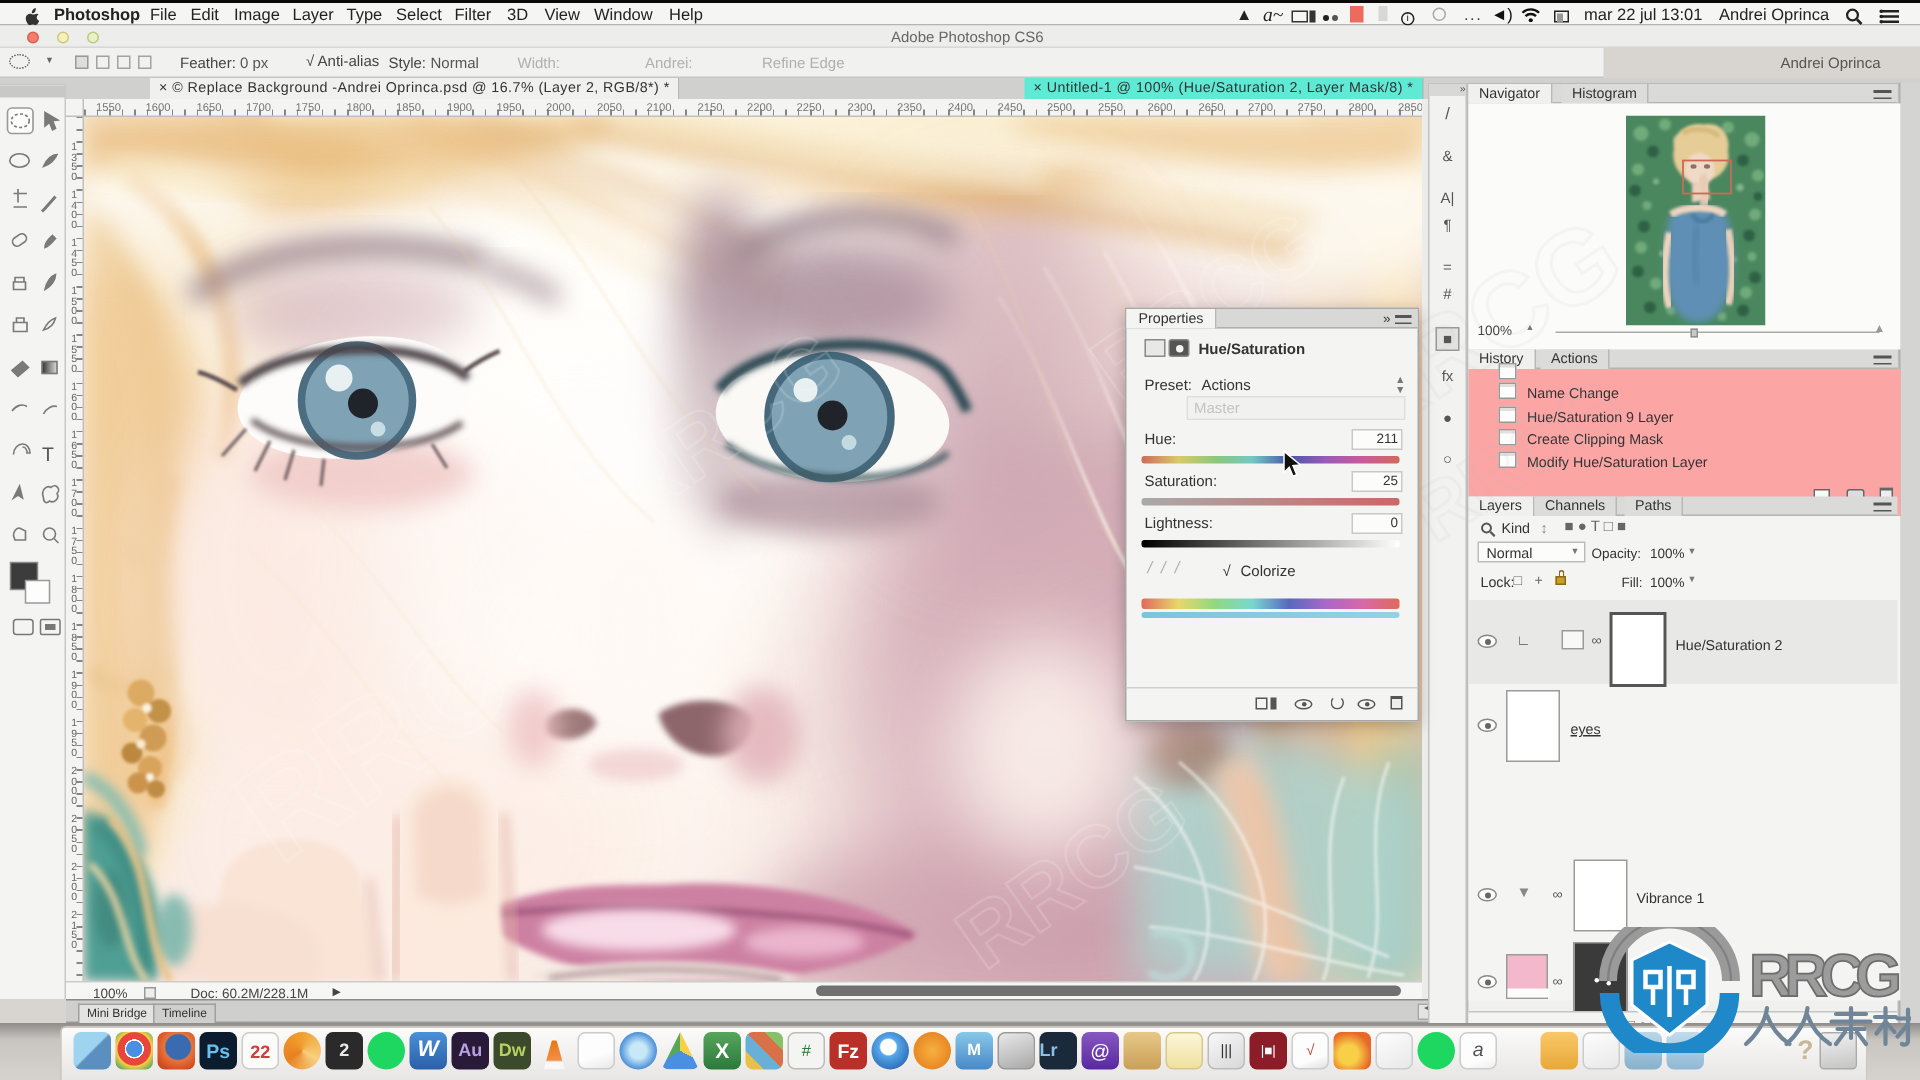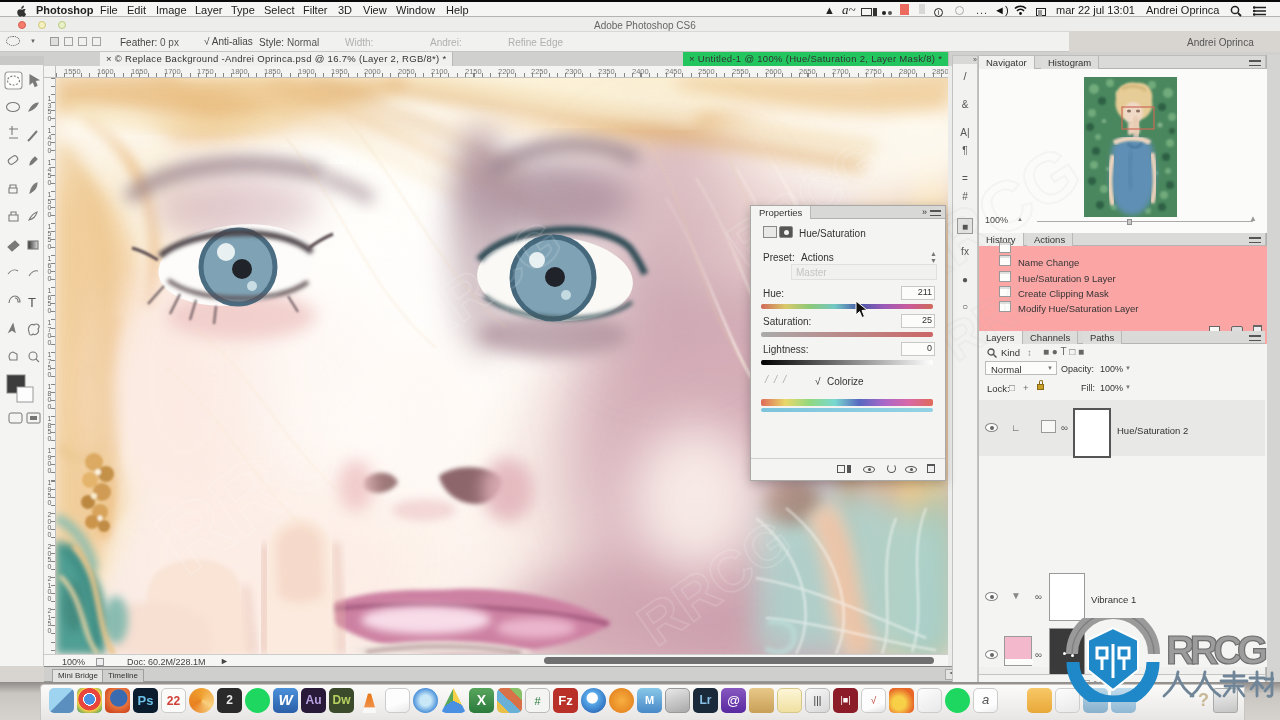--- a/index.html
+++ b/index.html
@@ -126,21 +126,21 @@
   <span class="t" style="left:259px;top:5px">Style:</span>
   <span class="t" style="left:287px;top:5px;color:#555">Normal</span>
   <span class="t" style="left:345px;top:5px;color:#b0b0ae">Width:</span>
   <span class="t" style="left:430px;top:5px;color:#b0b0ae">Andrei:</span>
   <span class="t" style="left:508px;top:5px;color:#b0b0ae">Refine Edge</span>
   <span class="t" style="left:1187px;top:5px;color:#555">Andrei Oprinca</span>
 </div>
 
 <div class="abs" id="tabbar">
   <div class="dtab" style="left:100px;background:#f0f0ee">× © Replace Background -Andrei Oprinca.psd @ 16.7% (Layer 2, RGB/8*) *</div>
-  <div class="dtab" style="left:683px;background:#22c55e">× Untitled-1 @ 100% (Hue/Saturation 2, Layer Mask/8) *</div>
+  <div class="dtab" style="left:683px;background:#5eead4">× Untitled-1 @ 100% (Hue/Saturation 2, Layer Mask/8) *</div>
 </div>
 
 <div class="abs" id="rcorner"></div>
 <div class="abs" id="hruler">
 <div class="abs" style="left:0;bottom:0;width:892px;height:4px;background:repeating-linear-gradient(90deg,#858585 0 1px,transparent 1px 8.35px)"></div>
 <span class="t" style="left:8px;top:1px">1550</span>
       <span class="t" style="left:41px;top:1px">1600</span>
       <span class="t" style="left:75px;top:1px">1650</span>
       <span class="t" style="left:108px;top:1px">1700</span>
       <span class="t" style="left:141px;top:1px">1750</span>
@@ -588,20 +588,25 @@
         <span class="t" style="left:146px;top:40px;color:#777;font-size:6px">▼</span>
 
     <div class="lrow" style="top:56px;height:56px;background:#e8e8e6">
       <div class="eye" style="top:23px"></div>
       <span class="t" style="left:32px;top:22px;color:#555">∟</span>
       <div class="thumb" style="left:62px;top:20px;width:15px;height:13px;background:#f8f8f6"></div>
       <span class="t" style="left:82px;top:22px;color:#555">∞</span>
       <div class="thumb" style="left:94px;top:8px;width:38px;height:50px;border:2px solid #555"></div>
       <span class="t" style="left:138px;top:25px">Hue/Saturation 2</span>
     </div>
+    <div class="lrow" style="top:112px;height:56px">
+      <div class="eye" style="top:23px"></div>
+      <div class="thumb" style="left:25px;top:4px;width:36px;height:48px"></div>
+      <span class="t" style="left:68px;top:25px;text-decoration:underline">eyes</span>
+    </div>
     <div class="lrow" style="top:224px;height:58px">
       <div class="eye" style="top:24px"></div>
       <span class="t" style="left:32px;top:22px;font-size:10px;color:#888">▼</span>
       <span class="t" style="left:56px;top:23px;color:#555">∞</span>
       <div class="thumb" style="left:70px;top:5px;width:36px;height:48px"></div>
       <span class="t" style="left:112px;top:26px">Vibrance 1</span>
     </div>
     <div class="lrow" style="top:282px;height:58px">
       <div class="eye" style="top:24px"></div>
       <div class="thumb" style="left:25px;top:10px;width:28px;height:30px;background:#f4b8cc"></div>
@@ -622,21 +627,21 @@
 <div class="abs" id="props">
   <div class="abs" style="left:0;top:0;width:194px;height:13px;background:#d8d8d6;border-bottom:1px solid #b0b0ae">
     <div style="position:absolute;left:0;top:0;height:13px;padding:1px 8px;background:#f4f4f2;border-right:1px solid #b8b8b6;font-size:9.5px">Properties</div>
     <span class="t" style="right:18px;top:1px;font-size:9px">»</span>
     <span class="t" style="right:4px;top:4px;width:11px;height:6px;border-top:2px solid #555;border-bottom:1px solid #555"></span>
   </div>
   <div class="pico" style="left:12px;top:20px"></div>
   <div class="pico" style="left:28px;top:20px;background:#555;border-radius:2px">
         <div style="position:absolute;left:4px;top:3px;width:5px;height:5px;border-radius:50%;background:#f4f4f2"></div>
       </div>
-  <span class="t" style="left:48px;top:22px;font-weight:normal;font-size:10px">Hue/Saturation</span>
+  <span class="t" style="left:48px;top:22px;font-weight:bold;font-size:10px">Hue/Saturation</span>
   <span class="t" style="left:12px;top:46px">Preset:</span>
       <span class="t" style="left:50px;top:46px">Actions</span>
       <span class="t" style="right:8px;top:44px;color:#777;font-size:7px">▲<br>▼</span>
   <div class="abs" style="left:40px;top:58px;width:146px;height:16px;border:1px solid #e0e0de;background:#f1f1ef"></div>
   <span class="t" style="left:45px;top:61px;color:#c4c4c2;z-index:3">Master</span>
   <span class="t" style="left:14px;top:167px;color:#b0b0ae;font-size:11px;font-style:italic;letter-spacing:6px">///</span>
   <div class="abs" style="left:0;bottom:0;width:194px;height:22px;border-top:1px solid #d0d0ce">
     <span class="t" style="left:86px;top:6px;width:8px;height:8px;border:1px solid #555"></span>
         <span class="t" style="left:96px;top:6px;width:4px;height:8px;background:#555"></span>
     <span class="t" style="left:112px;top:7px;width:12px;height:7px;border:1px solid #555;border-radius:50%">
@@ -686,21 +691,21 @@
 <span class="dicon" style="left:372px;background:radial-gradient(circle,#c8e8f8 30%,#4a90d9 70%);border-radius:50%"></span>
 <span class="dicon" style="left:400px;background:conic-gradient(from 0deg,#f7d046 0 33%,#4a90e2 33% 66%,#58a55c 66%);clip-path:polygon(50% 0,100% 100%,0 100%)"></span>
 <span class="dicon" style="left:428px;background:linear-gradient(#58a55c,#2a7a3c);color:#fff;font-size:14px;text-align:center;line-height:24px;font-weight:bold">X</span>
 <span class="dicon" style="left:456px;background:linear-gradient(45deg,#e8c048 25%,#68b0d8 25% 50%,#d87048 50% 75%,#88c068 75%)"></span>
 <span class="dicon" style="left:484px;background:#f4f4f2;border:1px solid #bbb;color:#2a7a3c;font-size:11px;text-align:center;line-height:24px">#</span>
 <span class="dicon" style="left:512px;background:#b83028;color:#fff;font-size:13px;text-align:center;line-height:25px;font-weight:bold">Fz</span>
 <span class="dicon" style="left:540px;background:radial-gradient(circle at 45% 40%,#fff 25%,#58a8e8 30%,#2a68b8 80%);border-radius:50%"></span>
 <span class="dicon" style="left:568px;background:radial-gradient(circle,#f8b040,#e07818);border-radius:50%"></span>
 <span class="dicon" style="left:596px;background:linear-gradient(#88c8e8,#4888c8);color:#fff;font-size:11px;text-align:center;line-height:25px;font-weight:bold">M</span>
 <span class="dicon" style="left:624px;background:linear-gradient(160deg,#e8e8e8,#a8a8a8);border:1px solid #999"></span>
-<span class="dicon" style="left:652px;background:#1a2a3a;color:#88c0e8;font-size:12px;text-align:center;line-height:25px;font-weight:bold">Lr</span>
+<span class="dicon" style="left:652px;background:#1a2a3a;color:#88c0e8;font-size:12px;text-align:left;line-height:25px;font-weight:bold">Lr</span>
 <span class="dicon" style="left:680px;background:linear-gradient(#8858c0,#5828a0);color:#fff;font-size:13px;text-align:center;line-height:25px">@</span>
 <span class="dicon" style="left:708px;background:linear-gradient(#e8c888,#c8a058);border-radius:4px"></span>
 <span class="dicon" style="left:736px;background:linear-gradient(#fdf6d8,#f0e0a0);border:1px solid #d8c888"></span>
 <span class="dicon" style="left:764px;background:linear-gradient(150deg,#f8f8f8,#d8d8d8);border:1px solid #bbb;color:#333;font-size:10px;text-align:center;line-height:24px">|||</span>
 <span class="dicon" style="left:792px;background:#8c1c28;color:#fff;font-size:9px;text-align:center;line-height:25px">|■|</span>
 <span class="dicon" style="left:820px;background:linear-gradient(160deg,#fdfdfd 70%,#e0e0e0);border:1px solid #ccc;color:#c04038;font-size:10px;text-align:center;line-height:24px">√</span>
 <span class="dicon" style="left:848px;background:radial-gradient(circle at 40% 60%,#f8d048 30%,#e86828 70%)"></span>
 <span class="dicon" style="left:876px;background:linear-gradient(150deg,#fdfdfd,#e8e8e8);border:1px solid #ccc"></span>
 <span class="dicon" style="left:904px;background:#1ed760;border-radius:50%"></span>
 <span class="dicon" style="left:932px;background:linear-gradient(160deg,#fdfdfd 70%,#eee);border:1px solid #ccc;color:#555;font-size:13px;font-style:italic;text-align:center;line-height:22px">a</span>

